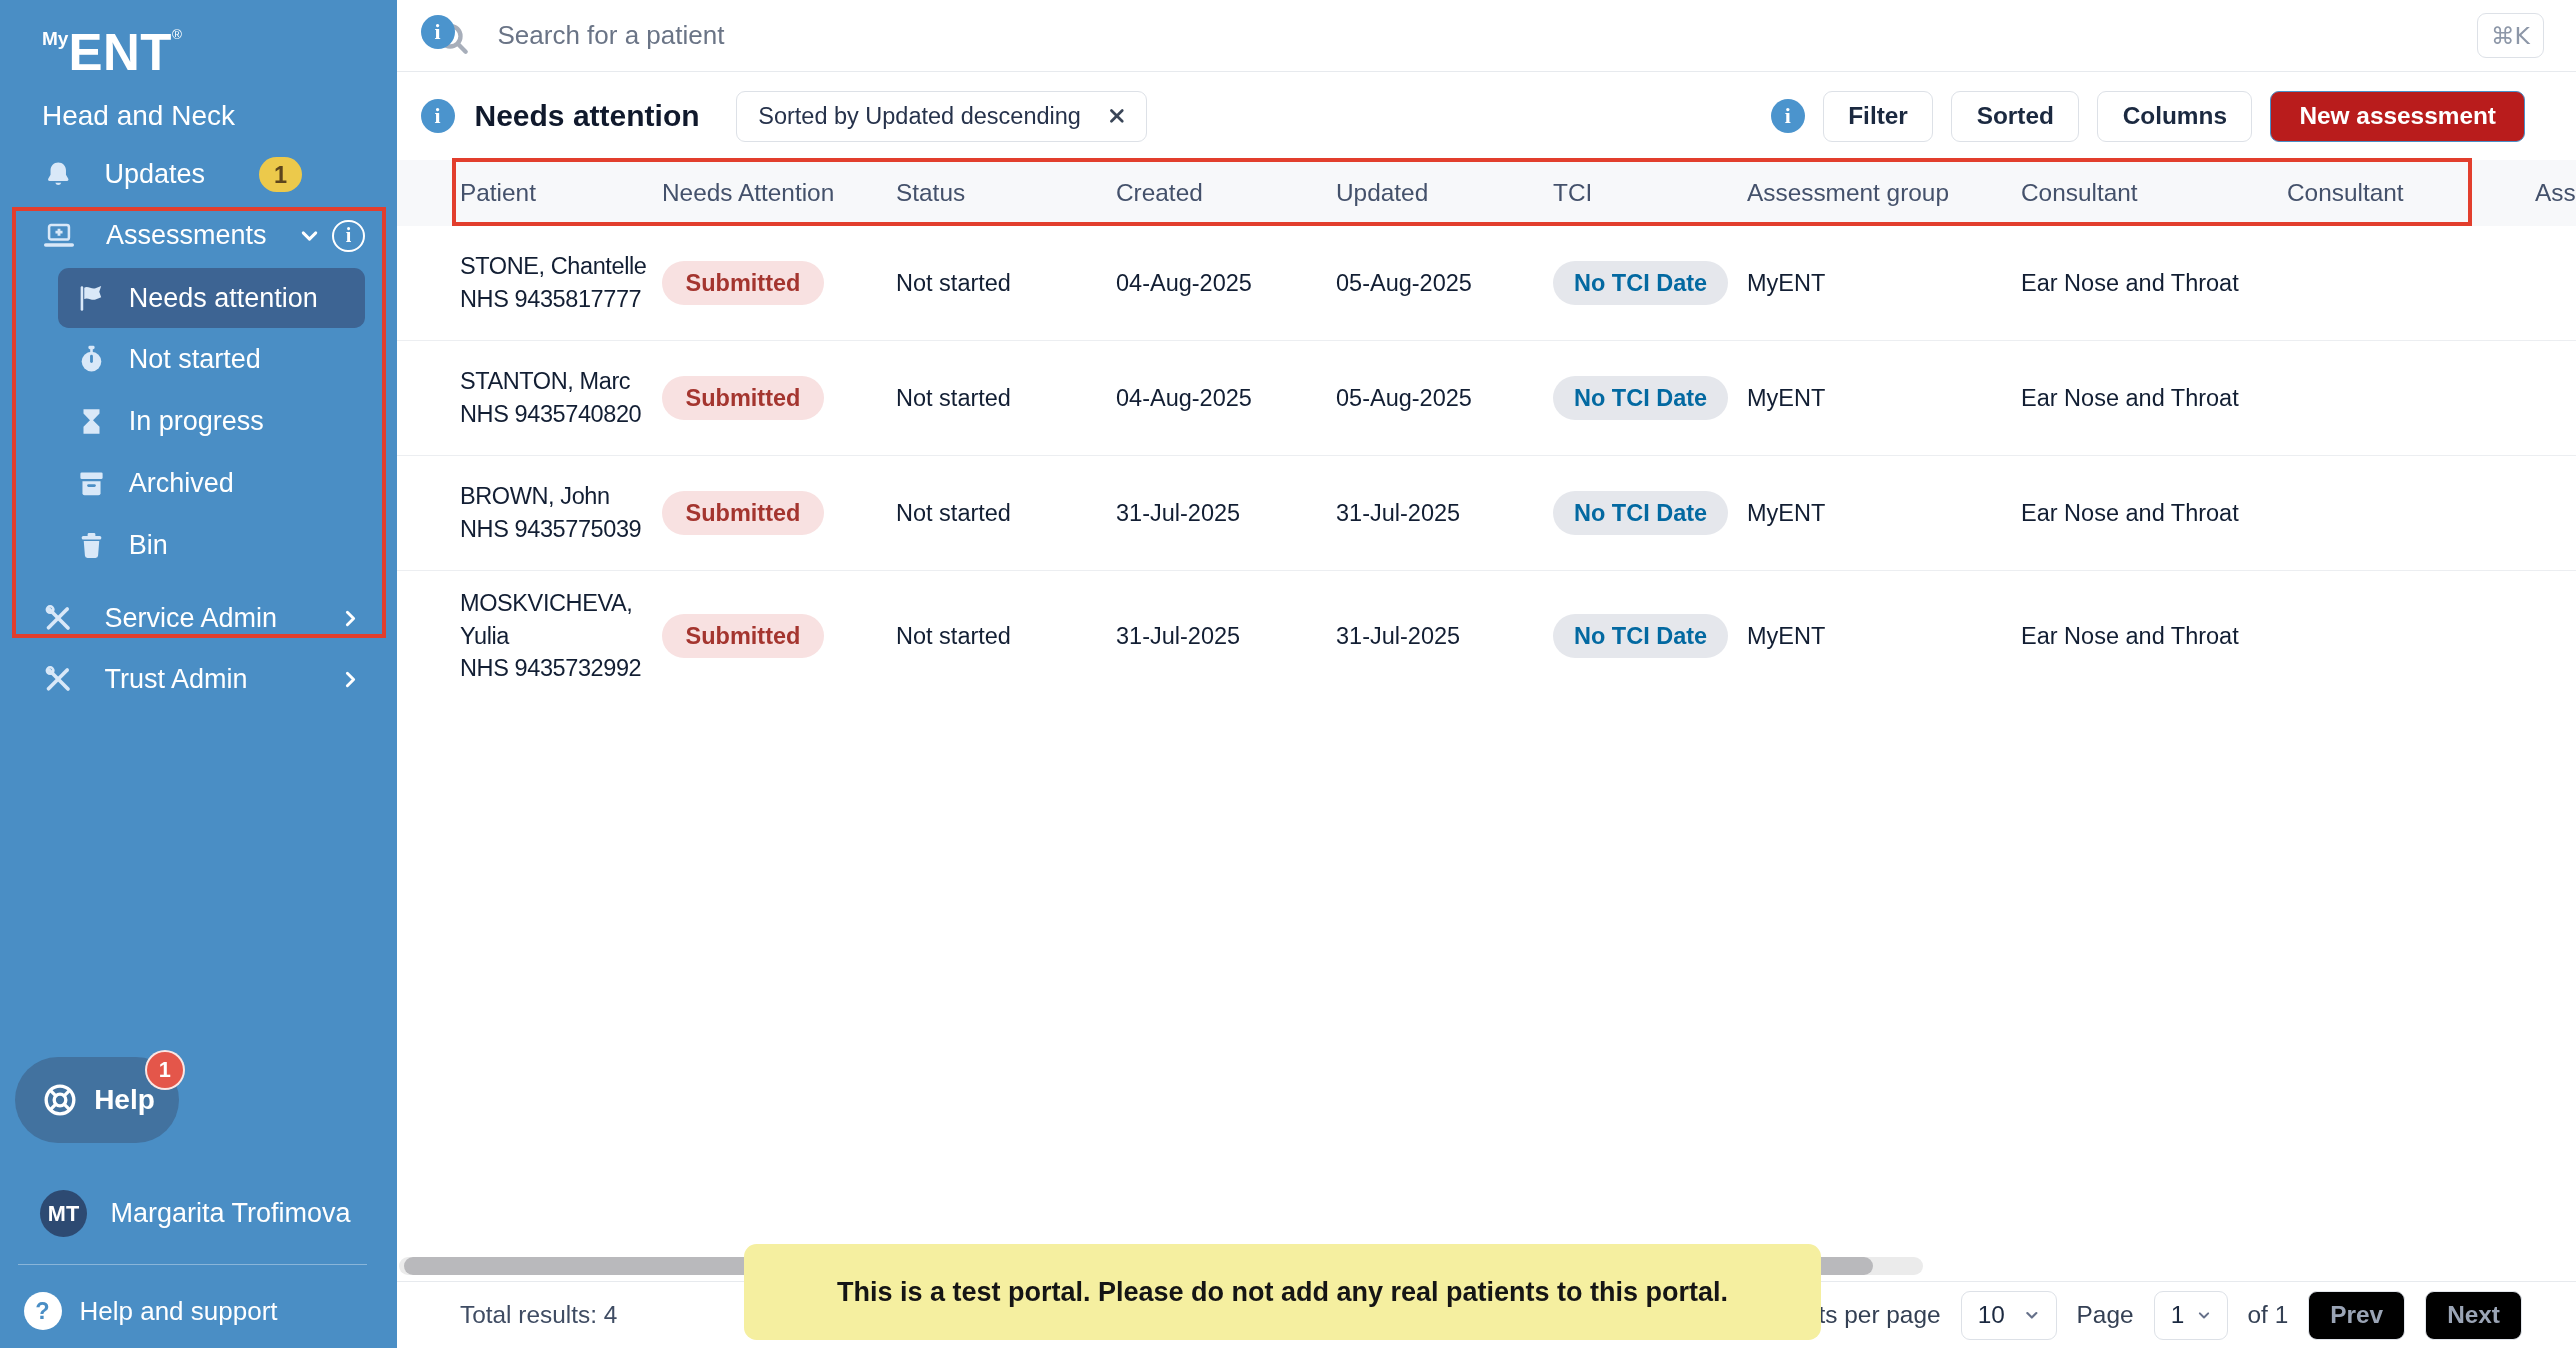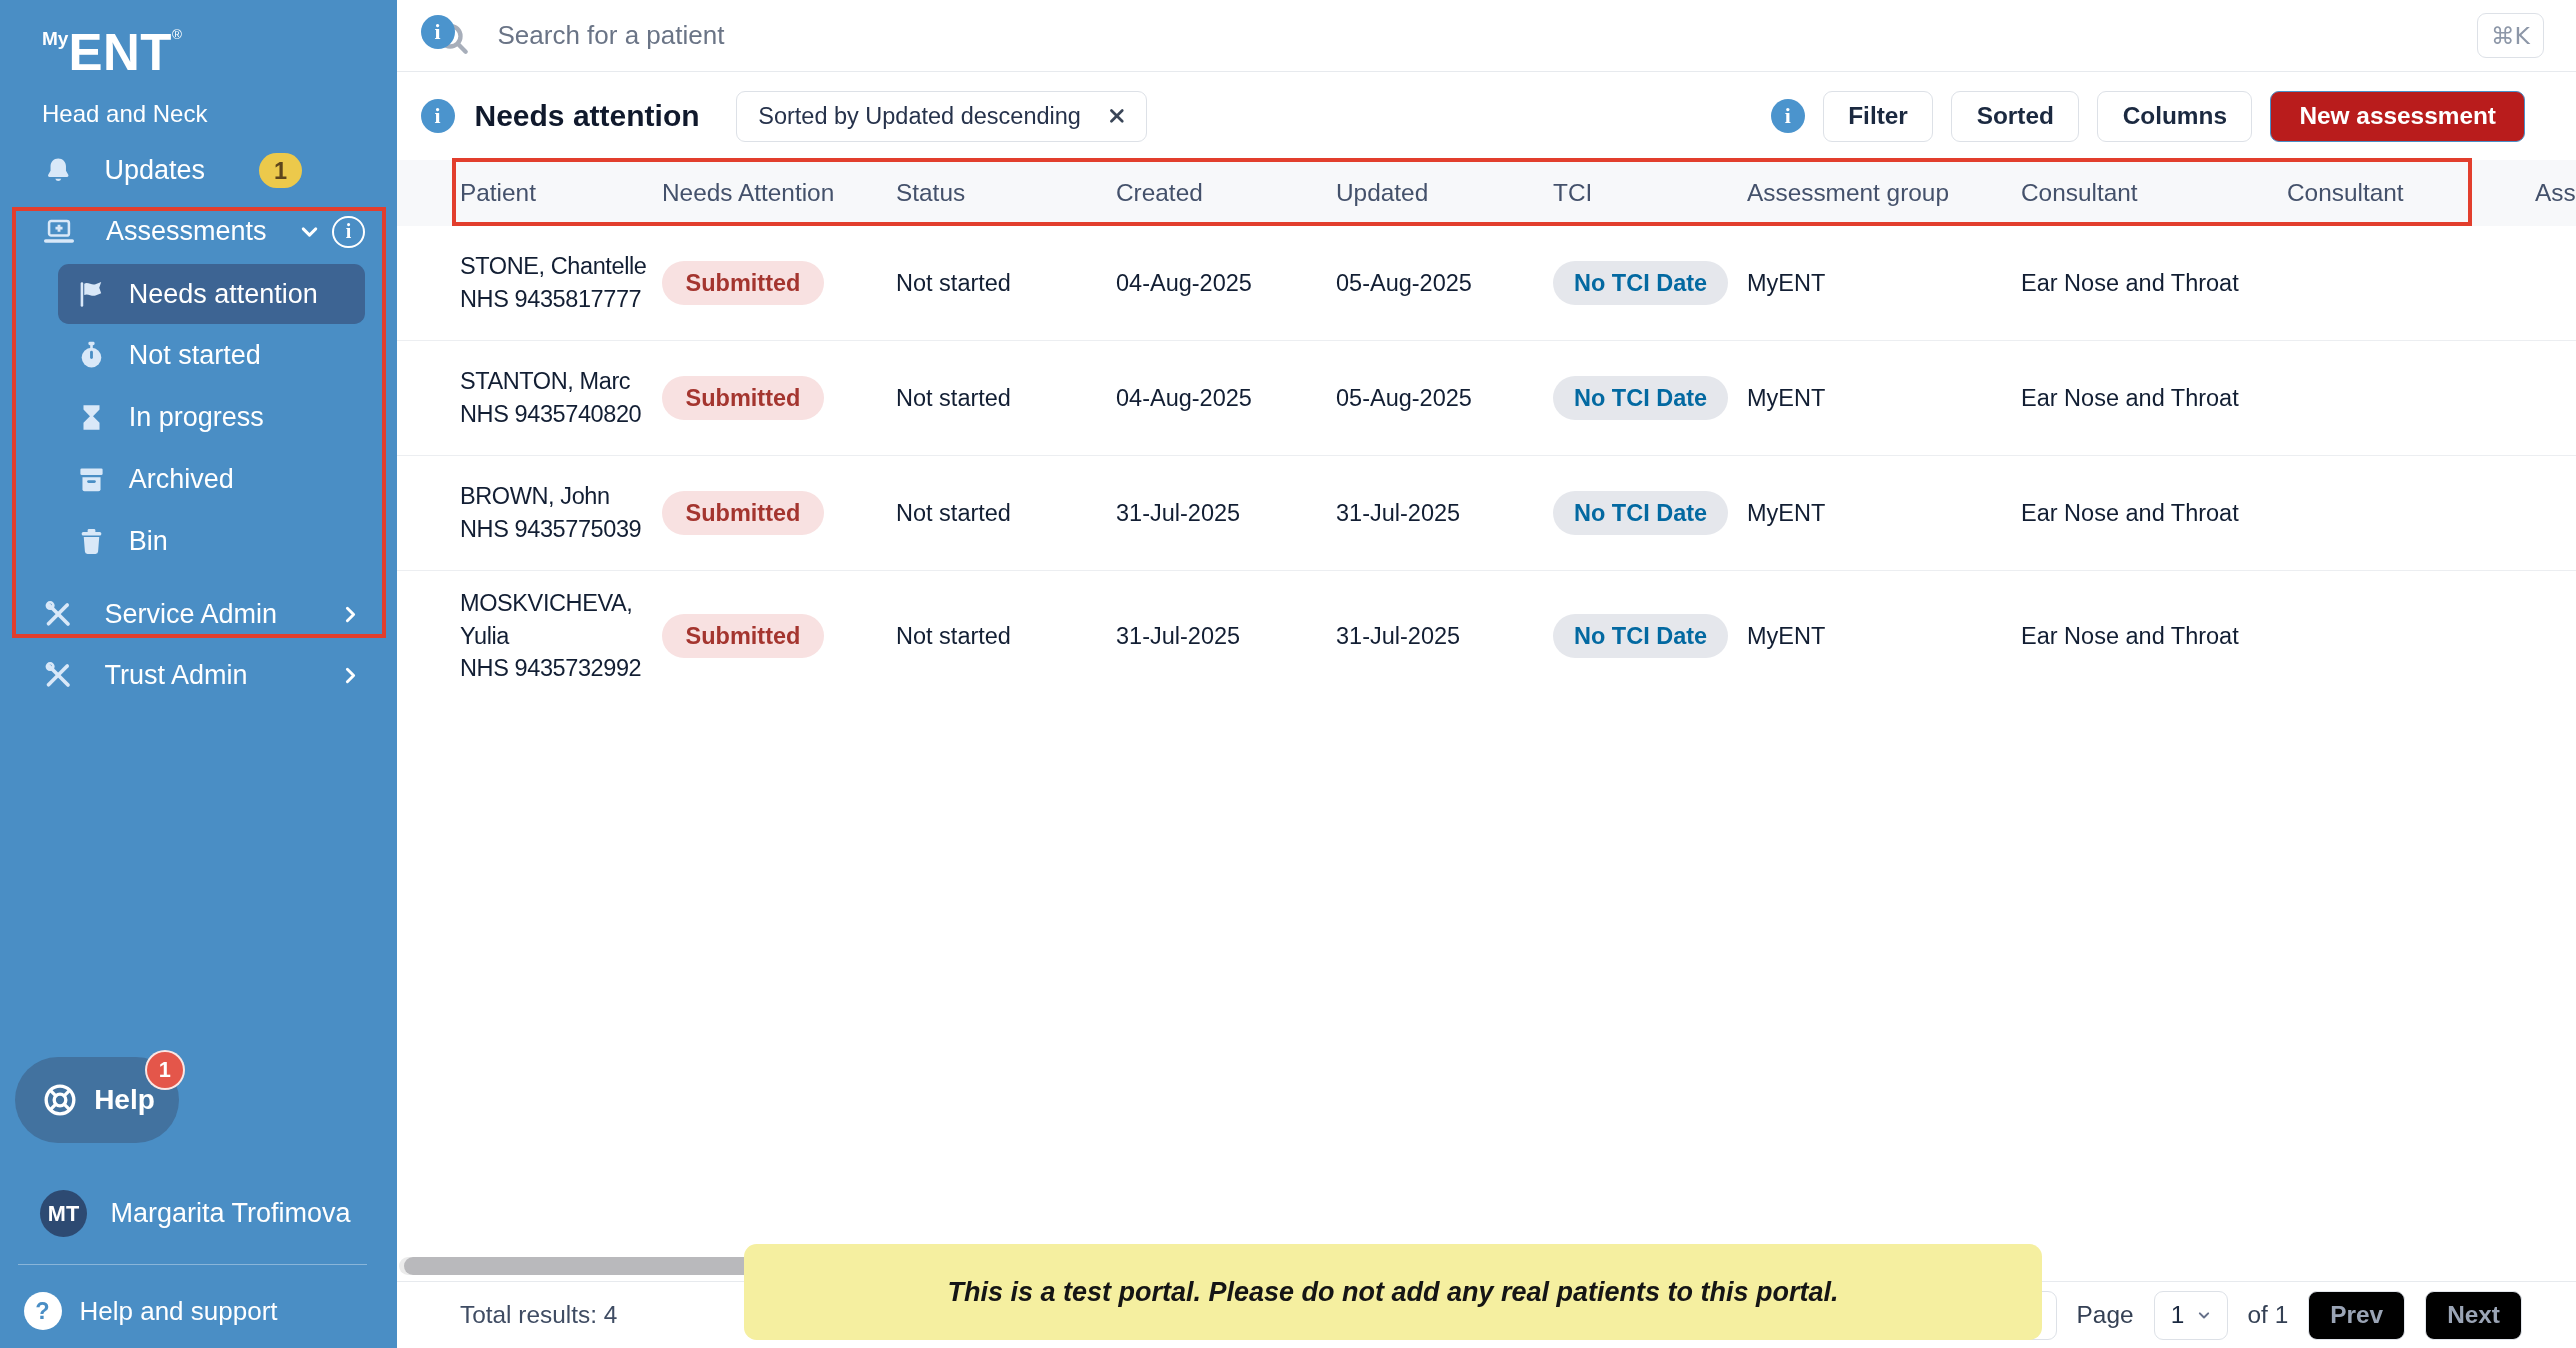--- a/index.html
+++ b/index.html
@@ -6,21 +6,21 @@
   html,body { width:2576px; height:1348px; overflow:hidden; background:#fff;
     font-family:"Liberation Sans","DejaVu Sans",sans-serif; }
   .app { display:flex; width:2576px; height:1348px; position:relative; }
 
   
   .sidebar { width:397px; height:1348px; background:#4a8ec5; color:#fff; position:relative; flex-shrink:0; }
   .brand-area { padding:27px 12px 0 42px; }
   .brand { color:#fff; font-weight:800; font-size:51px; letter-spacing:0.5px; line-height:1; }
   .brand .my { font-size:19px; font-weight:700; vertical-align:25px; letter-spacing:0; }
   .brand .reg { font-size:13.5px; vertical-align:31px; font-weight:400; }
-  .service { margin-top:21.7px; font-size:24px; font-weight:500; }
+  .service { margin-top:21.7px; font-size:28px; font-weight:500; }
   .nav { margin-top:12.6px; }
   .nav-item { height:61px; display:flex; align-items:center; padding:0 34px 0 42px; gap:30px;
     font-size:27px; font-weight:500; cursor:pointer; }
   .nav-item .lbl { white-space:nowrap; }
   .icon { display:inline-flex; align-items:center; justify-content:center; flex-shrink:0; }
   .icon svg { display:block; }
   .badge-yellow { margin-left:23.5px; background:#ecc94b; color:#5d451c; font-size:23.5px; font-weight:700;
     border-radius:20px; padding:3.6px 15.3px; line-height:1.2; }
   .trail { margin-left:auto; display:flex; align-items:center; gap:10.8px; }
   .info-ring { width:32.5px; height:32.5px; border:2.3px solid #fff; border-radius:50%;
@@ -100,23 +100,23 @@
     font-size:24.4px; color:#3f4c63; }
   .footer .spacer { flex:1; }
   .pager { display:flex; align-items:center; gap:20px; font-weight:500; color:#344054; }
   .select-box { height:49px; border:1.8px solid #dde1e7; border-radius:9px; background:#fff;
     display:flex; align-items:center; justify-content:space-between; padding:0 12.6px 0 16.2px;
     font-size:24.4px; color:#1b2940; cursor:pointer; }
   .select-box.w10 { width:96px; } .select-box.w1 { width:74px; }
   .pg-btn { height:49px; border:1.8px solid #e2e6ec; border-radius:9px; background:#000000; color:#9aa4b5;
     font-size:24.4px; font-weight:600; padding:0 21px; font-family:"Liberation Sans",sans-serif; cursor:pointer; }
 
-  .banner { position:absolute; left:347px; top:1244px; width:1298px; height:96px; background:#f5efa0;
+  .banner { position:absolute; left:347px; top:1244px; width:1077px; height:96px; background:#f5efa0;
     border-radius:12.6px; z-index:30; display:flex; align-items:center; justify-content:center;
-    font-size:27px; font-weight:600; color:#151515; text-align:center;font-style:italic; }
+    font-size:27px; font-weight:600; color:#151515; text-align:center; }
 
   .anno { position:absolute; border:4.5px solid #e23e2d; z-index:60; pointer-events:none; }
   .anno-sidebar { left:11.7px; top:207px; width:374px; height:431px; }
   .anno-thead { left:452px; top:158px; width:2020px; height:68px; }
 </style>
 </head>
 <body>
 
 <div class="app">
 

